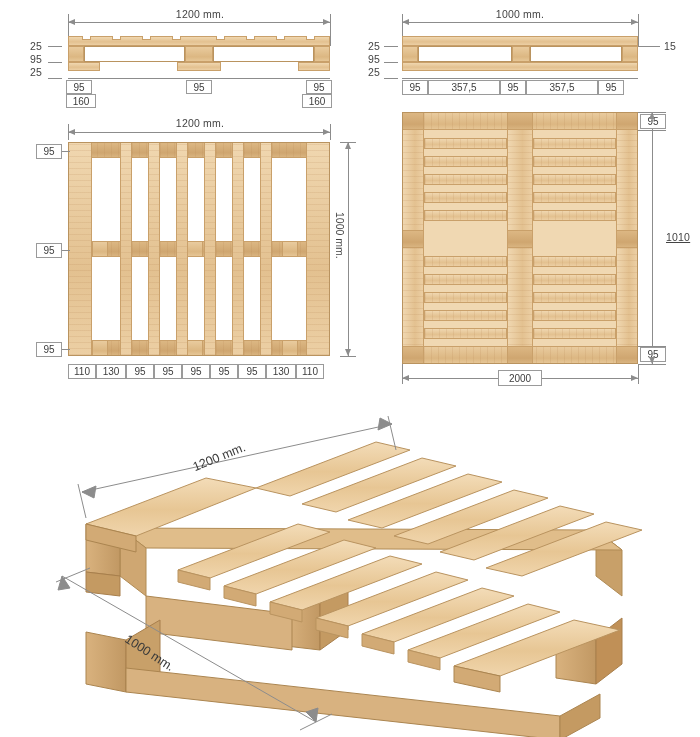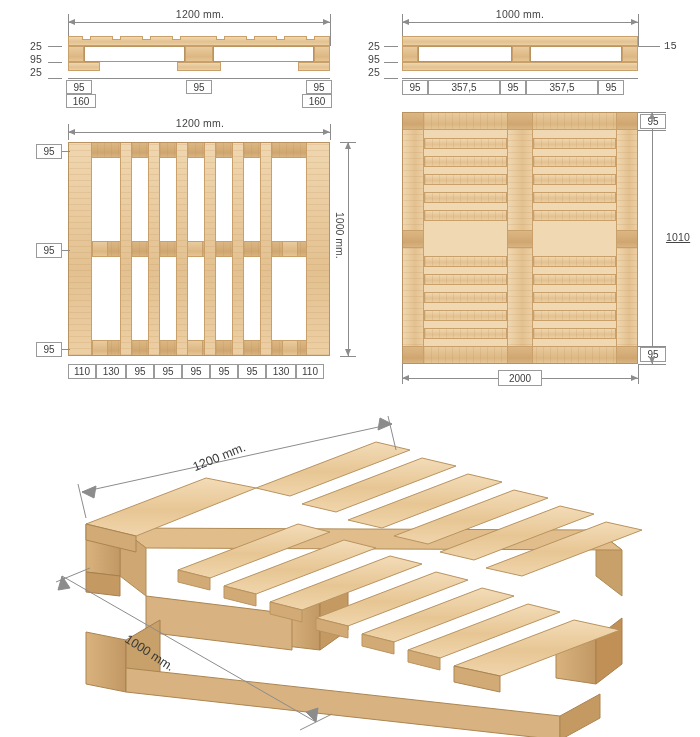--- a/index.html
+++ b/index.html
@@ -212,21 +212,21 @@
     <div class="dim center" style="left:70px;top:8px;width:140px;">1000 mm.</div>
 
     <div class="dim" style="left:-12px;top:40px;">25</div>
     <div class="tickh" style="left:4px;top:46px;width:14px;"></div>
     <div class="dim" style="left:-12px;top:53px;">95</div>
     <div class="tickh" style="left:4px;top:62px;width:14px;"></div>
     <div class="dim" style="left:-12px;top:66px;">25</div>
     <div class="tickh" style="left:4px;top:78px;width:14px;"></div>
 
     <div class="tickh" style="left:258px;top:46px;width:22px;"></div>
-    <div class="dim" style="left:284px;top:40px;font-family:Liberation Mono, monospace;">15</div>
+    <div class="dim" style="left:284px;top:40px;">15</div>
 
     <div class="wood wood-lt" style="left:22px;top:36px;width:236px;height:10px;"></div>
 
     <div class="wood wood-md" style="left:22px;top:46px;width:16px;height:16px;"></div>
     <div class="wood wood-md" style="left:132px;top:46px;width:18px;height:16px;"></div>
     <div class="wood wood-md" style="left:242px;top:46px;width:16px;height:16px;"></div>
     <div class="outline" style="left:38px;top:46px;width:94px;height:16px;"></div>
     <div class="outline" style="left:150px;top:46px;width:92px;height:16px;"></div>
 
     <div class="wood wood-lt" style="left:22px;top:62px;width:236px;height:9px;"></div>

